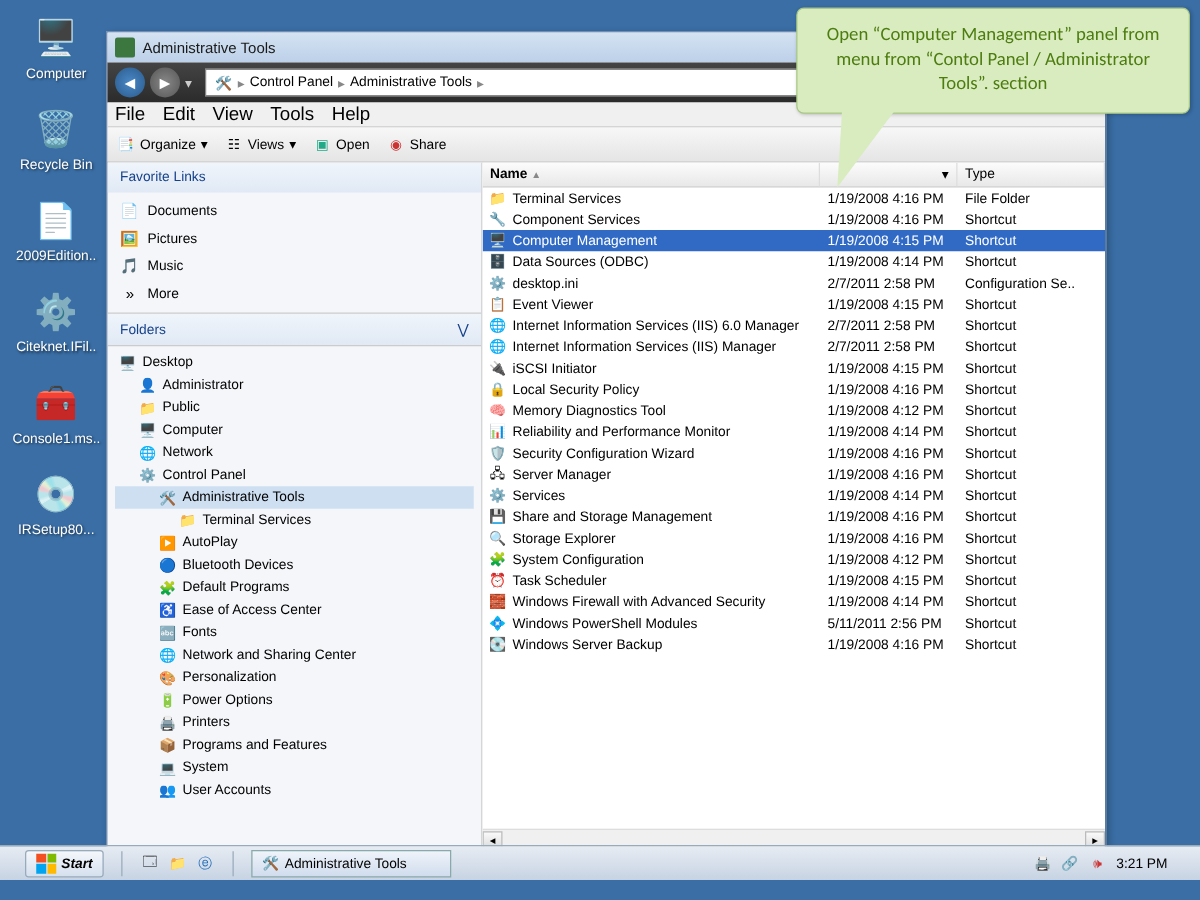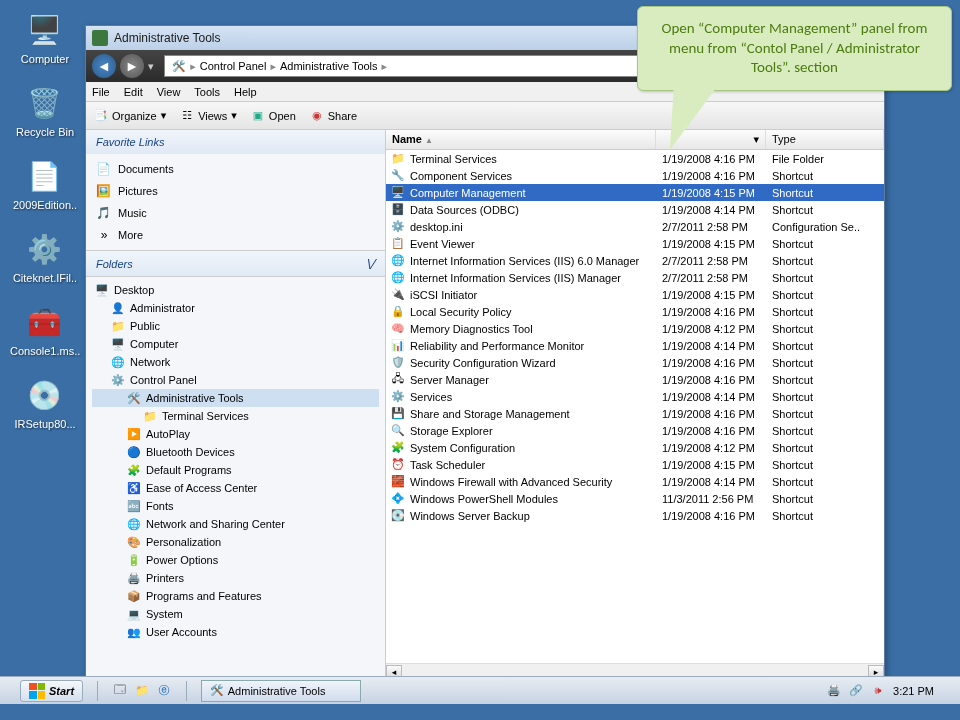--- a/index.html
+++ b/index.html
@@ -16,29 +16,29 @@
   .titlebar { background: linear-gradient(#d5e3f3,#bcd0e8); height: 24px; display: flex; align-items: center; padding: 0 6px; font-size: 12px; color: #1a1a1a; }
   .titlebar .ticon { width: 16px; height: 16px; background: #3c7740; border-radius: 2px; margin-right: 6px; }
   
   .navbar { background: linear-gradient(#444,#2b2b2b); height: 32px; display: flex; align-items: center; padding: 0 6px; gap: 4px; color: #fff; }
   .nav-btn { width: 24px; height: 24px; border-radius: 50%; background: radial-gradient(#4a88c7,#2a5a8a); display: flex; align-items: center; justify-content: center; color: #fff; font-size: 14px; }
   .breadcrumb { flex: 1; background: #fff; height: 22px; display: flex; align-items: center; padding: 0 6px; margin: 0 6px; border: 1px solid #888; color: #000; font-size: 11px; }
   .breadcrumb span { padding: 0 2px; }
   .bc-arr { color: #888; }
   
   .menubar { background: #f0f0f0; height: 20px; display: flex; align-items: center; padding: 0 6px; gap: 14px; border-bottom: 1px solid #ccc; }
-  .menubar span { font-size: 11px; }
+  .menubar span { font-size: 15px; }
   
   .toolbar { background: linear-gradient(#f7f7f7,#e5e5e5); height: 28px; display: flex; align-items: center; padding: 0 8px; gap: 14px; border-bottom: 1px solid #ccc; font-size: 11px; }
   .tbtn { display: flex; align-items: center; gap: 4px; }
   .tico { width: 14px; height: 14px; display: inline-flex; align-items: center; justify-content: center; }
   
   .body { flex: 1; display: flex; overflow: hidden; }
   .leftpane { width: 300px; background: #f4f6f9; border-right: 1px solid #ccc; display: flex; flex-direction: column; overflow-y: auto; }
-  .pane-header { padding: 6px 10px; font-size: 11px; color: #15428b; background: linear-gradient(#f0f5fb,#e0e9f5); font-weight: normal; display: flex; justify-content: space-between; align-items: center; font-style: italic; }
+  .pane-header { padding: 6px 10px; font-size: 11px; color: #15428b; background: linear-gradient(#f0f5fb,#e0e9f5); font-weight: normal; display: flex; justify-content: space-between; align-items: center; }
   .fav-list { padding: 4px 10px; }
   .fav-item { display: flex; align-items: center; gap: 6px; padding: 3px 0; }
   .fico { width: 16px; height: 16px; display: inline-flex; align-items: center; justify-content: center; font-size: 12px; }
   
   .tree { flex: 1; padding: 4px 6px; font-size: 11px; overflow-y: auto; }
   .tree-item { display: flex; align-items: center; gap: 4px; padding: 1px 0; white-space: nowrap; }
   .tree-item.sel { background: #cedff2; }
   .ti-0 { padding-left: 2px; } .ti-1 { padding-left: 18px; } .ti-2 { padding-left: 34px; } .ti-3 { padding-left: 50px; }
   .tico-sm { width: 16px; height: 16px; display: inline-flex; align-items: center; justify-content: center; font-size: 11px; }
   
@@ -423,21 +423,21 @@
               <span>Windows Firewall with Advanced Security</span>
             </div>
             <div class="cell-date">1/19/2008 4:14 PM</div>
             <div class="cell-type">Shortcut</div>
           </div>
           <div class="row">
             <div class="cell-name">
               <span class="rico">💠</span>
               <span>Windows PowerShell Modules</span>
             </div>
-            <div class="cell-date">11/3/2011 2:56 PM</div>
+            <div class="cell-date">5/11/2011 2:56 PM</div>
             <div class="cell-type">Shortcut</div>
           </div>
           <div class="row">
             <div class="cell-name">
               <span class="rico">💽</span>
               <span>Windows Server Backup</span>
             </div>
             <div class="cell-date">1/19/2008 4:16 PM</div>
             <div class="cell-type">Shortcut</div>
           </div>

